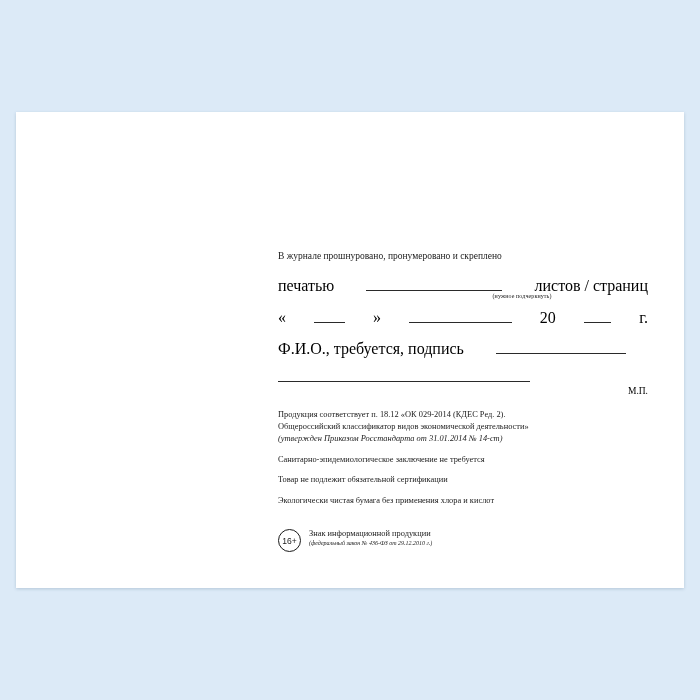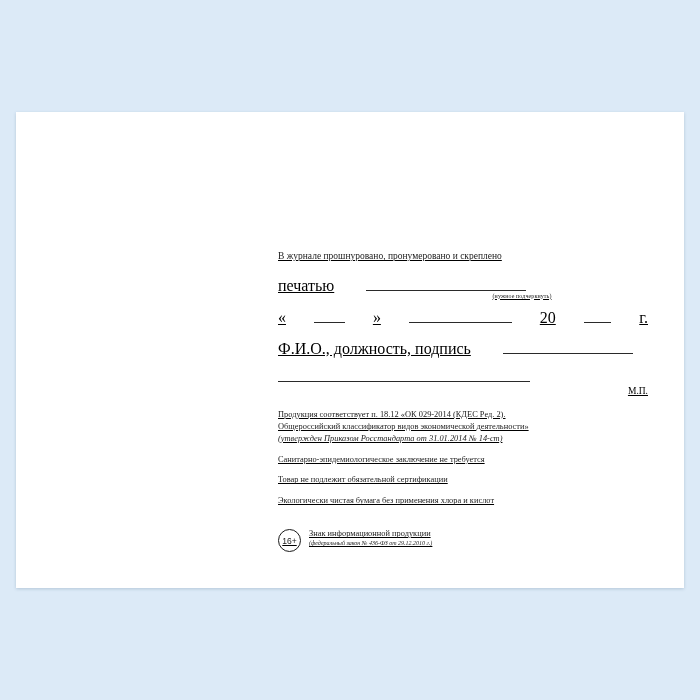--- a/index.html
+++ b/index.html
@@ -25,21 +25,20 @@
     width: 668px;
     height: 476px;
     background: #ffffff;
     box-shadow: 0 1px 3px rgba(80,110,140,0.28);
   }
   .content {
     position: absolute;
     left: 262px;
     top: 138px;
     width: 370px;
-    text-decoration: underline;
   }
   .line {
     font-size: 9.5px;
     color: #1a1a1a;
     line-height: 1.45;
     white-space: nowrap;
   }
   .block-top .line {
     margin-bottom: 4px;
   }
@@ -127,41 +126,42 @@
     <div class="content">
 
       <div class="block-top">
         <div class="line">В журнале прошнуровано, пронумеровано и скреплено</div>
 
         <div class="gap-1"></div>
 
         <div class="row-rule">
           <span>печатью</span>
           <span class="fill" style="width:160px;margin:0 4px;"></span>
+          <span>листов / страниц</span>
         </div>
         <div class="sub-wrap">
           <div class="sub">(нужное подчеркнуть)</div>
         </div>
 
         <div class="gap-3"></div>
 
         <div class="row-rule">
           <span>«</span>
           <span class="fill" style="width:36px;"></span>
           <span>»</span>
           <span class="fill" style="width:120px;"></span>
           <span>20</span>
           <span class="fill" style="width:32px;"></span>
           <span>г.</span>
         </div>
 
         <div class="gap-2"></div>
 
         <div class="row-rule">
-          <span>Ф.И.О., должность, подпись</span>
+          <span>Ф.И.О., требуется, подпись</span>
           <span class="fill" style="width:130px;margin-left:4px;"></span>
         </div>
 
         <div class="gap-2"></div>
 
         <div class="longline"></div>
 
         <div class="mp">М.П.</div>
       </div>
 

